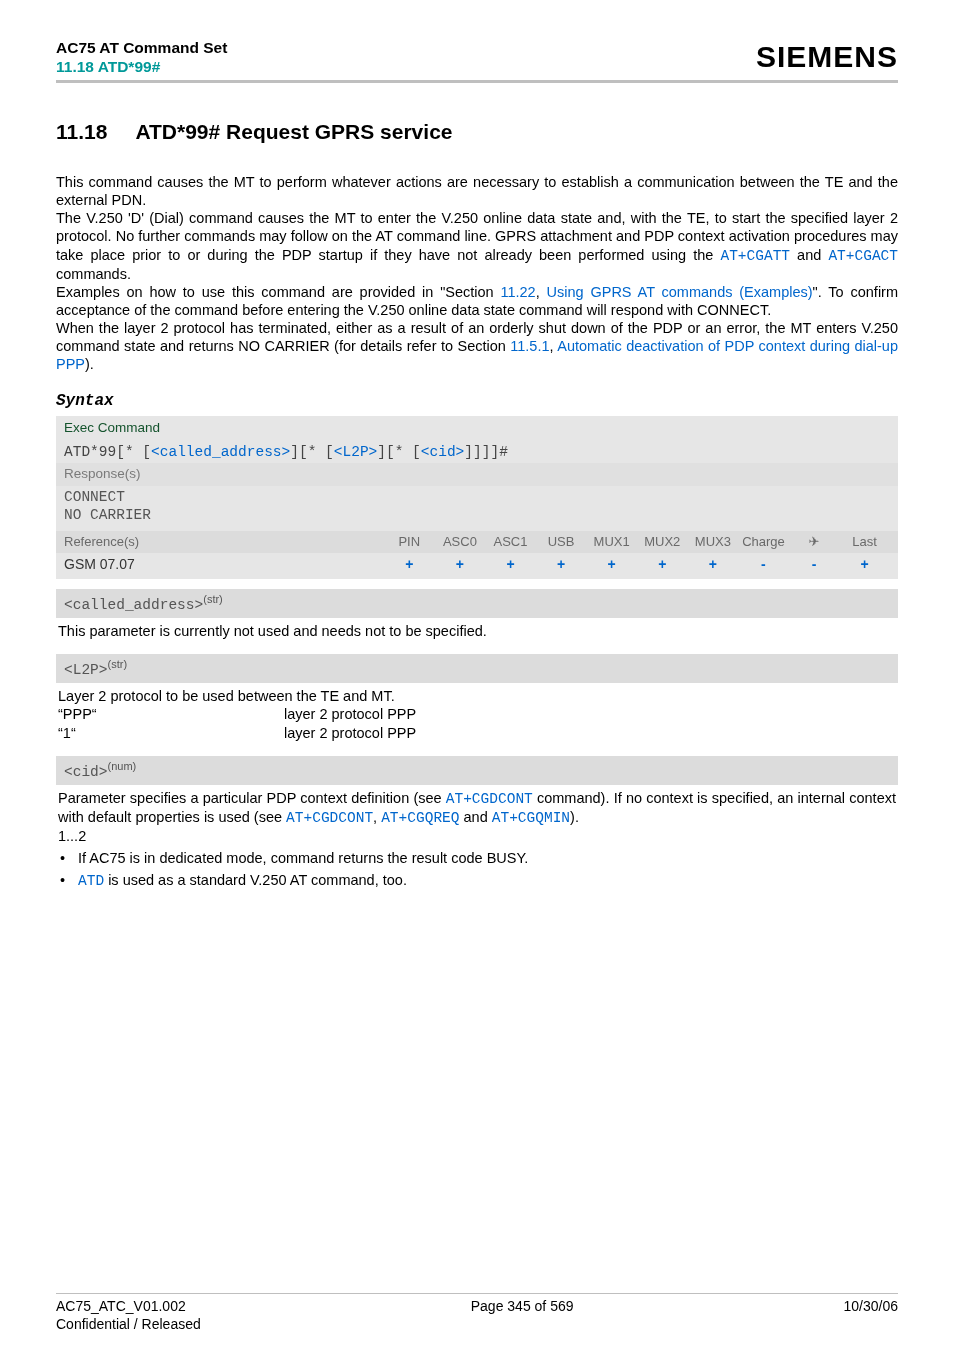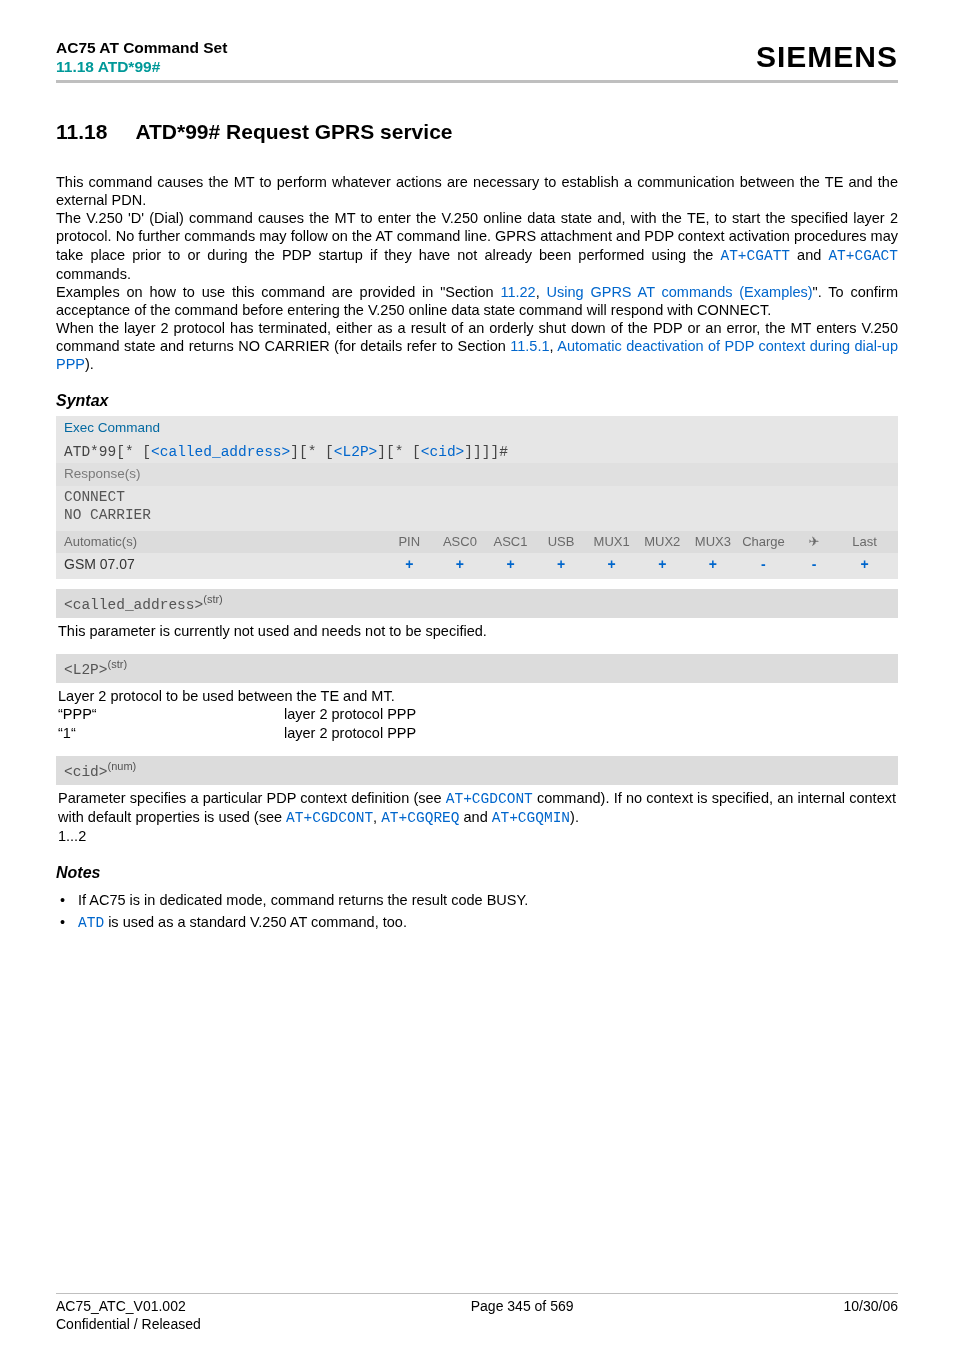--- a/index.html
+++ b/index.html
@@ -35,28 +35,28 @@
   }
   h2.section-title {
     font-size: 21px;
     font-weight: bold;
     margin-bottom: 28px;
   }
   .sec-num { display: inline-block; margin-right: 28px; }
   p.body { margin: 0 0 0 0; text-align: justify; }
   .link { color: #0066cc; }
   .mono { font-family: "Courier New", monospace; }
-  .bold-ital { font-weight: bold; font-style: italic; font-size: 16px; }
+  .bold-ital { font-weight: bold; font-style: italic; font-size: 16px; font-family: Liberation Mono, monospace; }
   .syntax-head { margin-top: 18px; margin-bottom: 5px; }
   .grey-box {
     background: #e6e6e6;
     padding: 4px 8px;
     border-radius: 0;
   }
-  .grey-box.row1 { color: #0369a1; font-size: 13.5px; }
+  .grey-box.row1 { color: #14532d; font-size: 13.5px; }
   .syntax-block { margin-bottom: 0; }
   .resp-label { color: #7a7a7a; font-size: 13.5px; padding: 3px 8px; background: #e0e0e0;}
   .resp-body { font-family: "Courier New", monospace; color: #555; padding: 2px 8px 6px 8px; background: #e6e6e6;}
   .ref-row {
     display: flex;
     background: #dcdcdc;
     padding: 3px 8px;
     font-size: 13px;
     color: #6a6a6a;
     align-items: center;
@@ -141,21 +141,21 @@
     <div class="grey-box row1">Exec Command</div>
     <div class="grey-box" style="font-family:'Courier New',monospace; color:#444; padding-top:2px; padding-bottom:2px;">
       <span>ATD*99</span><span>[* [</span><span class="link">&lt;called_address&gt;</span><span>][* [</span><span class="link">&lt;L2P&gt;</span><span>][* [</span><span class="link">&lt;cid&gt;</span><span>]]]]#</span>
     </div>
     <div class="resp-label">Response(s)</div>
     <div class="resp-body">
       <div>CONNECT</div>
       <div>NO CARRIER</div>
     </div>
     <div class="ref-row">
-      <div class="lbl">Automatic(s)</div>
+      <div class="lbl">Reference(s)</div>
       <div class="cols">
         <div class="c">PIN</div>
         <div class="c">ASC0</div>
         <div class="c">ASC1</div>
         <div class="c">USB</div>
         <div class="c">MUX1</div>
         <div class="c">MUX2</div>
         <div class="c">MUX3</div>
         <div class="c">Charge</div>
         <div class="c arrow-char">✈</div>
@@ -203,21 +203,20 @@
   <div class="param-tag">
     <span>&lt;cid&gt;</span><sup>(num)</sup>
   </div>
   <div class="param-body">
     <p class="body">
       <span>Parameter specifies a particular PDP context definition (see </span><span class="mono link">AT+CGDCONT</span><span> command). If no context is specified, an internal context with default properties is used (see </span><span class="mono link">AT+CGDCONT</span><span>, </span><span class="mono link">AT+CGQREQ</span><span> and </span><span class="mono link">AT+CGQMIN</span><span>).</span>
     </p>
     <div>1...2</div>
   </div>
 
-  <div class="bold-ital notes-head">Notes</div>
   <ul class="notes">
     <li>
       <span>If AC75 is in dedicated mode, command returns the result code BUSY.</span>
     </li>
     <li>
       <span class="mono link">ATD</span><span> is used as a standard V.250 AT command, too.</span>
     </li>
   </ul>
 
   <div class="footer">

